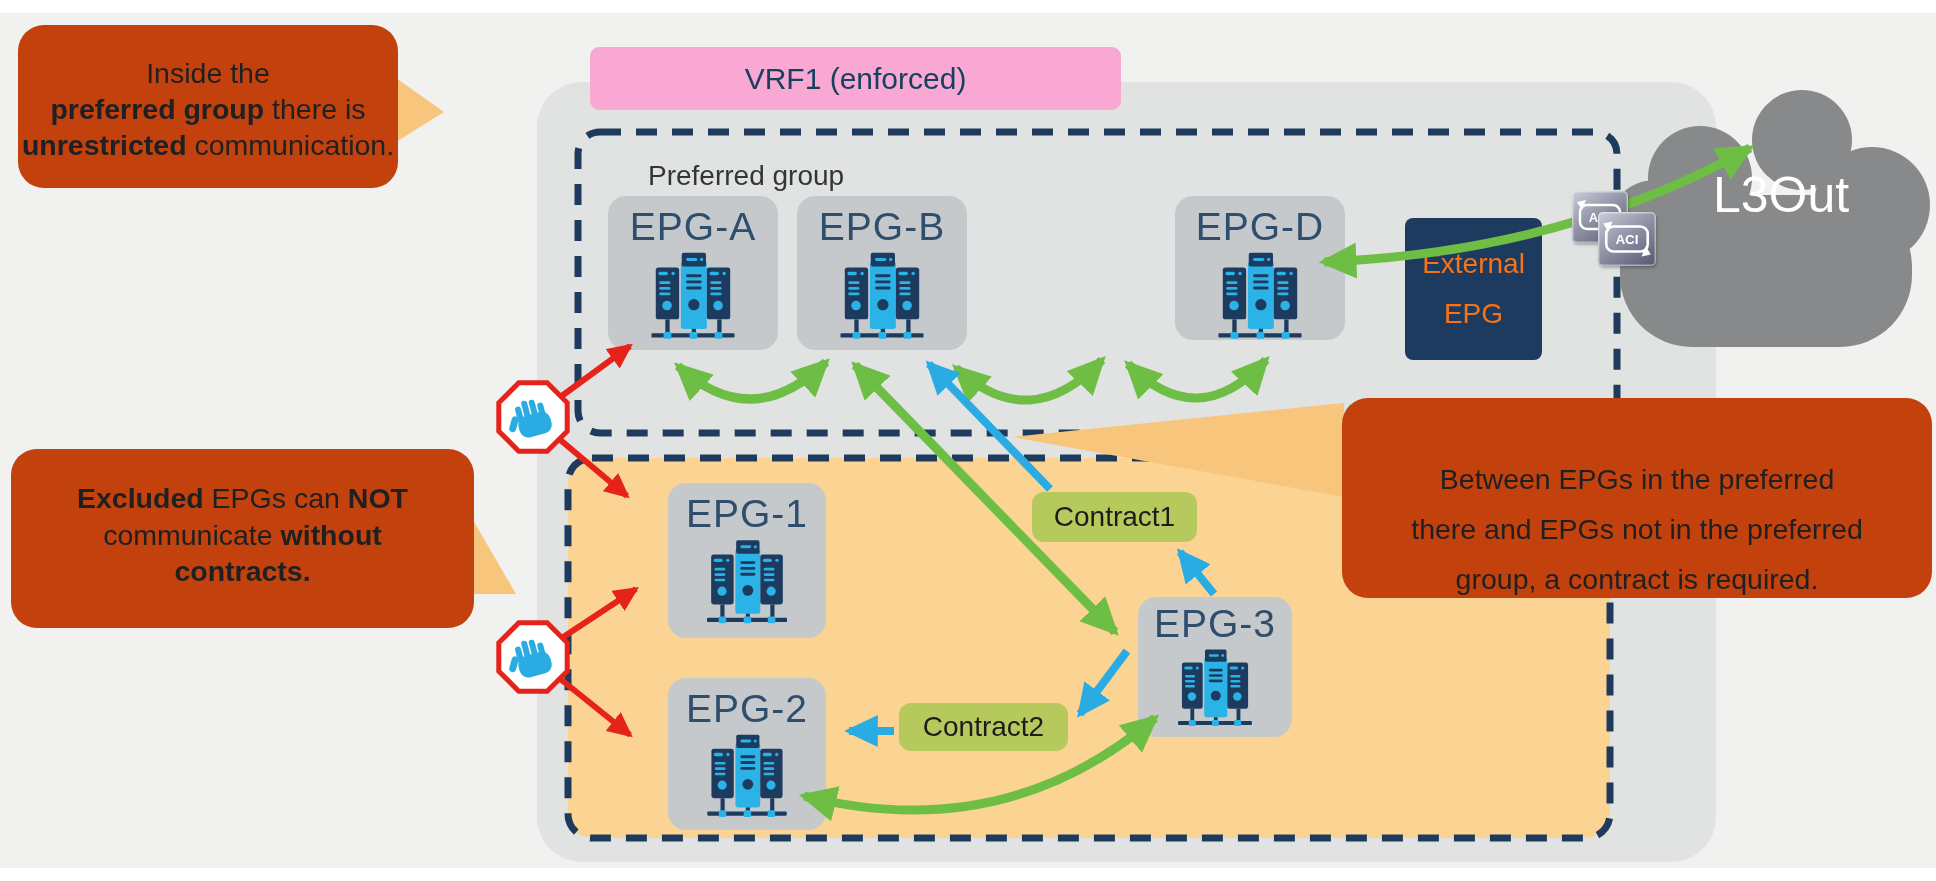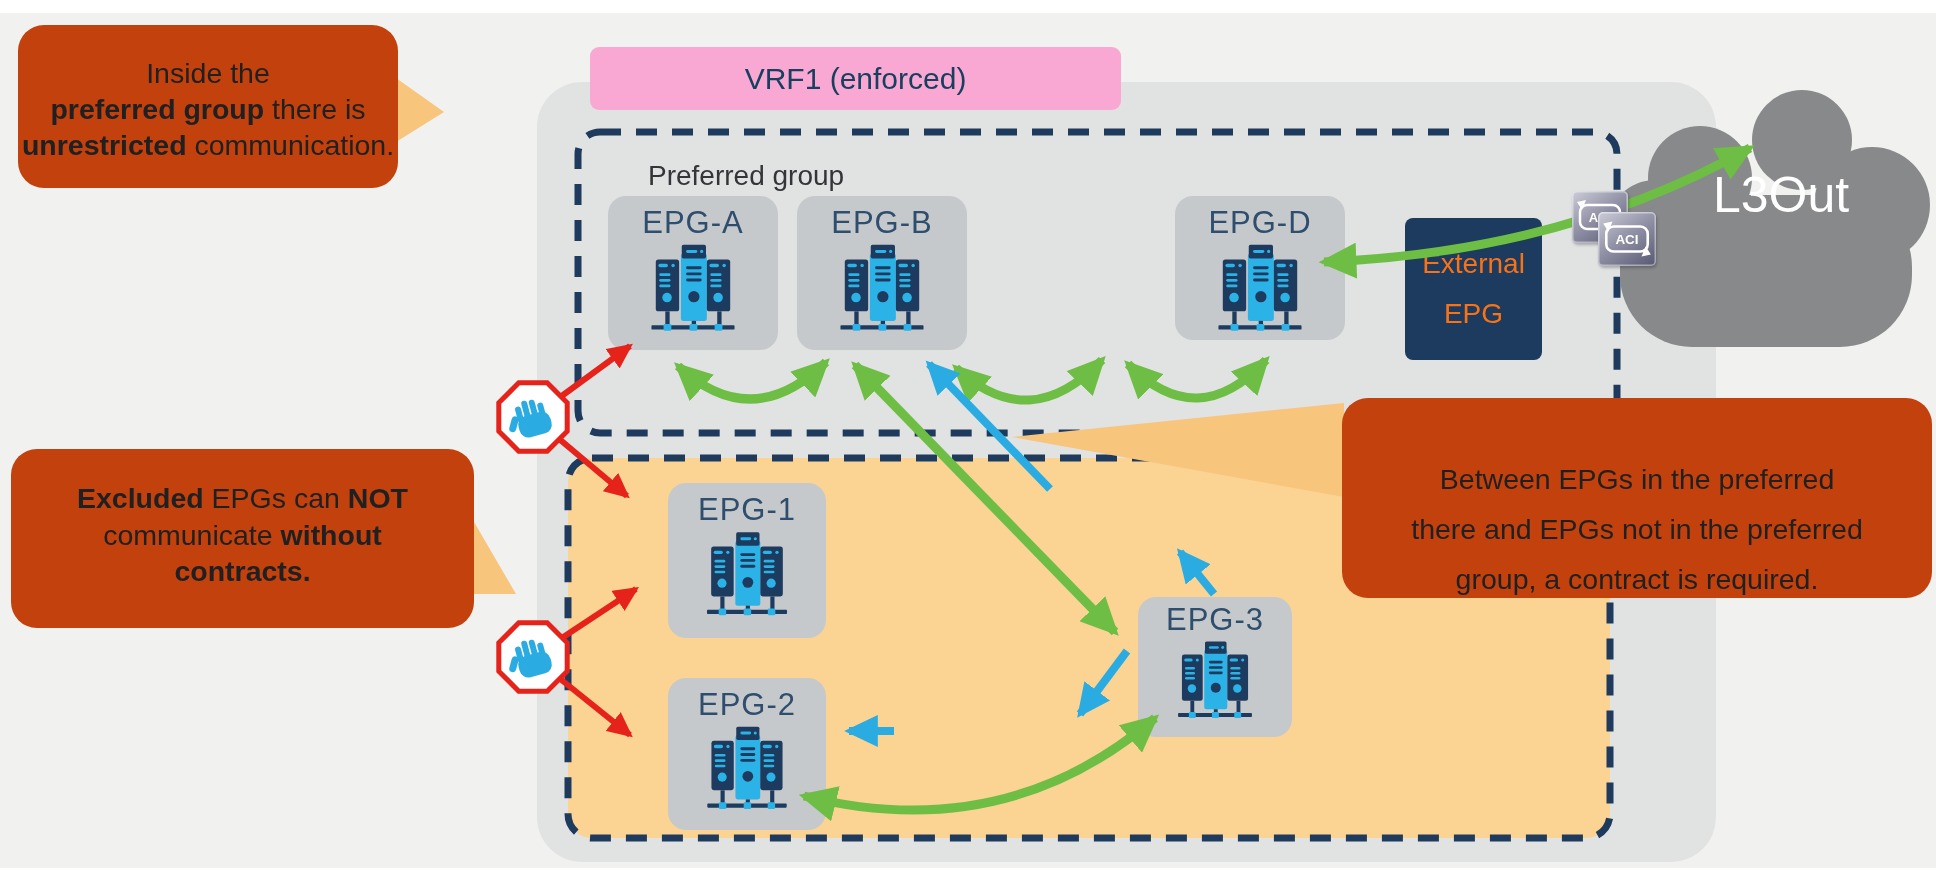--- a/index.html
+++ b/index.html
@@ -24,21 +24,21 @@
   }
   .layer{position:absolute;left:0;top:0;width:1936px;height:881px;pointer-events:none;}
 
   #preferred-label{
     position:absolute;left:648px;top:160px;font-size:28px;color:#333538;
   }
   .epg{
     position:absolute;background:#C6C9CB;border-radius:18px;text-align:center;
   }
   .epg .epg-label{
-    display:block;margin-top:9px;font-size:31px;color:#2F4E6E;letter-spacing:1px;
+    display:block;margin-top:9px;font-size:39px;color:#2F4E6E;letter-spacing:1px;
   }
   .epg svg.servers{display:block;margin:2px auto 0 auto;}
 
   #external-epg{
     position:absolute;left:1405px;top:218px;width:137px;height:142px;
     background:#1C3B5E;border-radius:8px;text-align:center;
     color:#f97316;font-size:28px;padding-top:21px;line-height:50px;
   }
   .contract{
     position:absolute;background:#B5C95C;border-radius:12px;text-align:center;
@@ -172,20 +172,22 @@
     <svg class="servers" width="94" height="80">
         <use href="#servers"></use>
       </svg>
   </div>
 
   <div id="external-epg">
     <span>External</span><br>
     <span>EPG</span>
   </div>
 
+  <div class="contract" id="contract1">Contract1</div>
+  <div class="contract" id="contract2">Contract2</div>
 
   <svg class="layer" viewBox="0 0 1936 881">
     <defs>
       <marker id="mg" markerWidth="4.4" markerHeight="4" refX="3.6" refY="2" orient="auto-start-reverse">
         <path d="M0,0 L4.2,2 L0,4 Z" fill="#6EBE45"></path>
       </marker>
       <marker id="mb" markerWidth="4.4" markerHeight="4" refX="3.6" refY="2" orient="auto-start-reverse">
         <path d="M0,0 L4.2,2 L0,4 Z" fill="#2AACE3"></path>
       </marker>
       <marker id="mr" markerWidth="4.4" markerHeight="4" refX="3.6" refY="2" orient="auto-start-reverse">

